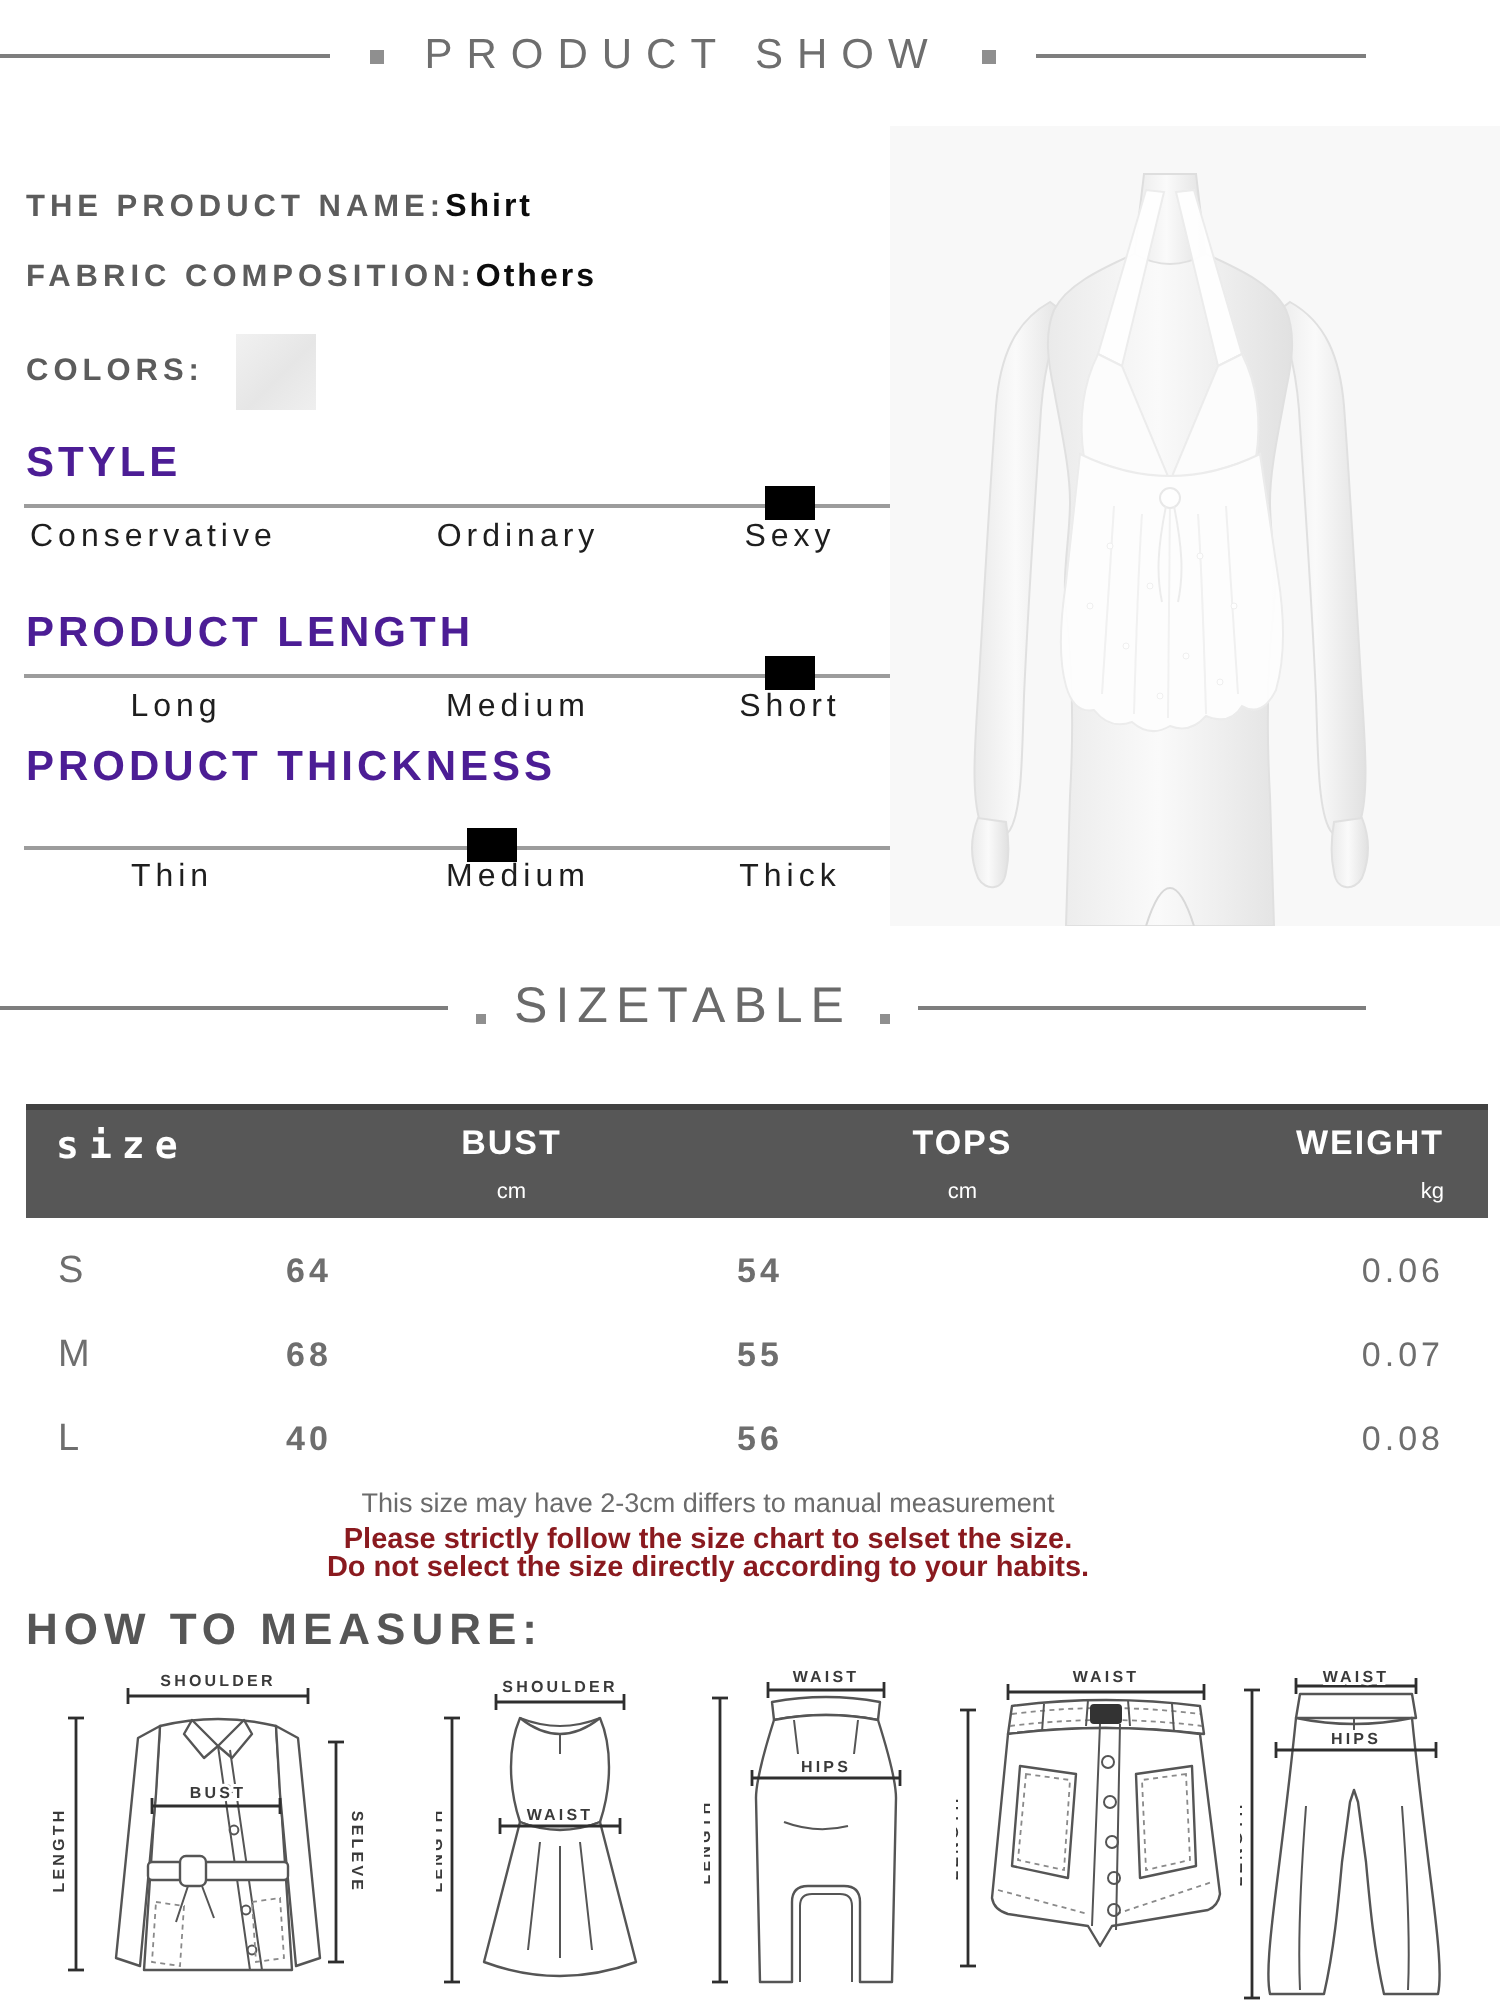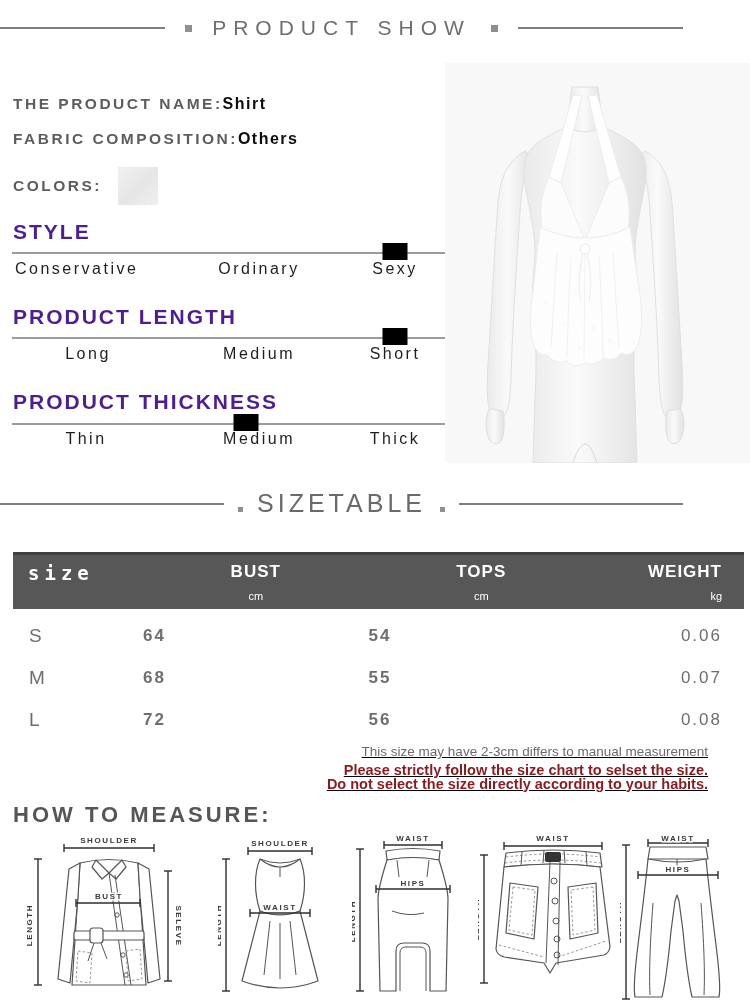--- a/index.html
+++ b/index.html
@@ -53,21 +53,21 @@
   .c-main{text-align:center;}
   .c-weight{text-align:right;padding-right:22px;}
   .t-body{margin-top:6px;}
   .t-row{display:grid;grid-template-columns:130px 1fr 1fr 150px;height:42px;
     align-items:center;color:#6e6e6e;font-size:17px;letter-spacing:2px;}
   .td-size{padding-left:16px;font-size:19px;}
   .td-mid{text-align:left;font-weight:bold;}
   .td-weight{text-align:right;padding-right:22px;}
 
   
-  #notes{position:absolute;left:0;top:744px;width:708px;text-align:right;text-decoration:underline;}
+  #notes{position:absolute;left:0;top:744px;width:708px;text-align:center;}
   .note-gray{color:#6b6b6b;font-size:13.5px;}
   .note-red{color:#8a1a1f;font-weight:bold;font-size:14.5px;line-height:13.5px;}
   .note-red.first{margin-top:5px;}
 
   
   #htm-title{position:absolute;left:13px;top:802px;color:#565656;font-weight:bold;
     font-size:22px;letter-spacing:3px;}
   .diag{position:absolute;top:833px;}
   #diag-jacket{left:22px;}  #diag-dress{left:218px;} #diag-pencil{left:352px;}
   #diag-mini{left:478px;}   #diag-pants{left:620px;}
@@ -114,21 +114,21 @@
 
 <div class="scale-title" style="top:305px">PRODUCT LENGTH</div>
 <div class="scale-line" style="top:337px"></div>
 <div class="scale-marker" style="top:328px;left:395px"></div>
 <div class="scale-labels" style="top:345px">
   <span style="left:76px">Long</span>
   <span style="left:247px">Medium</span>
   <span style="left:383px">Short</span>
 </div>
 
-<div class="scale-title" style="top:390px">PRODUCT THICKNESS</div>
+<div class="scale-title" style="top:372px">PRODUCT THICKNESS</div>
 <div class="scale-line" style="top:423px"></div>
 <div class="scale-marker" style="top:414px;left:246px"></div>
 <div class="scale-labels" style="top:430px">
   <span style="left:74px">Thin</span>
   <span style="left:247px">Medium</span>
   <span style="left:383px">Thick</span>
 </div>
 
 <div id="product-photo">
   <svg width="305" height="400" viewBox="0 0 305 400">
@@ -211,21 +211,21 @@
       <div class="td-weight">0.06</div>
     </div>
     <div class="t-row">
       <div class="td-size">M</div>
       <div class="td-mid">68</div>
       <div class="td-mid">55</div>
       <div class="td-weight">0.07</div>
     </div>
     <div class="t-row">
       <div class="td-size">L</div>
-      <div class="td-mid">72</div>
+      <div class="td-mid">40</div>
       <div class="td-mid">56</div>
       <div class="td-weight">0.08</div>
     </div>
   </div>
 </div>
 
 <div id="notes">
   <div class="note-gray">This size may have 2-3cm differs to manual measurement</div>
   <div class="note-red first">Please strictly follow the size chart to selset the size.</div>
   <div class="note-red">Do not select the size directly according to your habits.</div>

